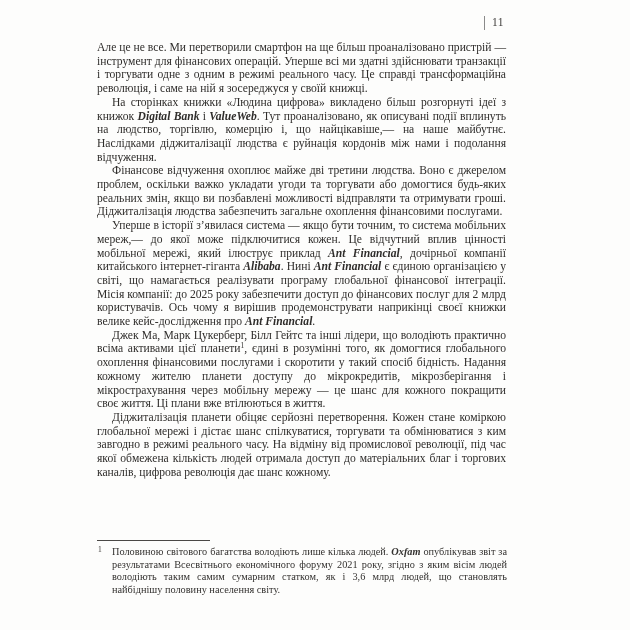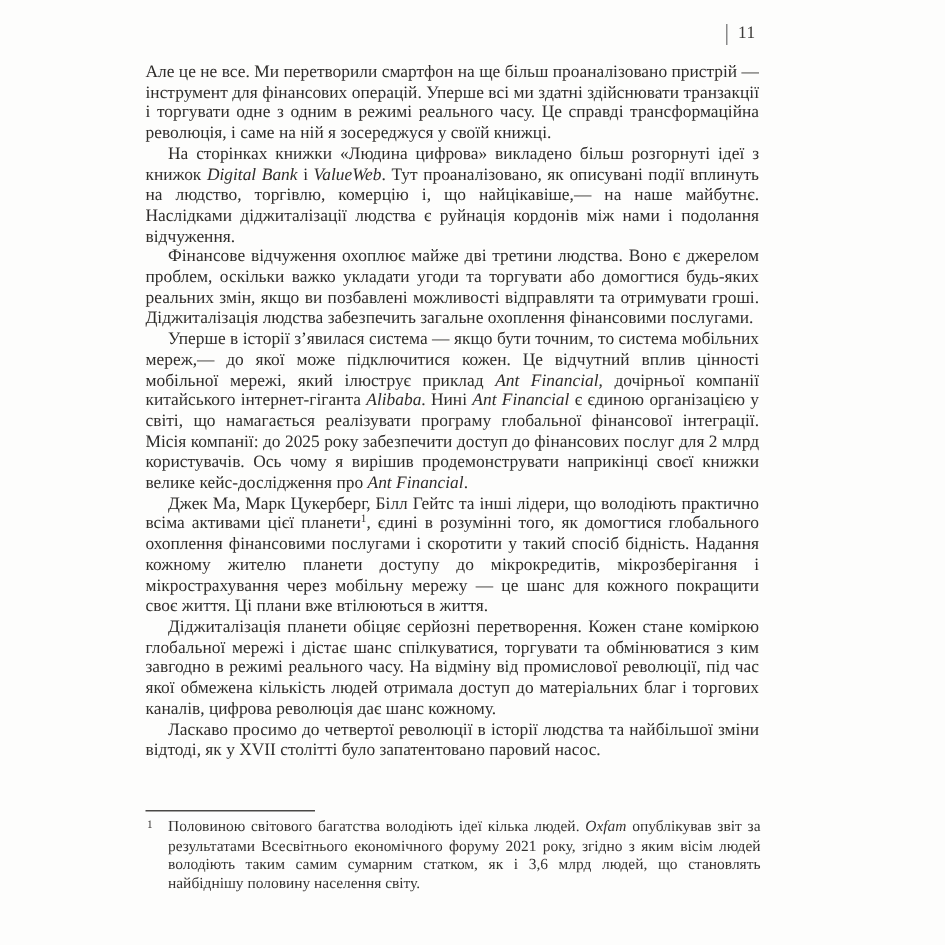--- a/index.html
+++ b/index.html
@@ -43,21 +43,21 @@
     left: 97px;
     top: 41px;
     width: 409px;
     font-size: 11.6px;
     line-height: 13.7px;
     text-align: justify;
     color: #2f2d2b;
   }
   .para { text-align: justify; }
   .para.indent { text-indent: 15px; }
-  .it { font-style: italic; }
+  .it { font-style: italic; font-weight: bold; }
   sup.fn-ref {
     font-size: 7.5px;
     line-height: 0;
     vertical-align: 4px;
   }
   
   .footnote-sep {
     position: absolute;
     left: 97px;
     top: 540px;
@@ -96,25 +96,24 @@
     <span class="pg-number">11</span>
   </div>
 
   <div class="text-block">
       <p class="para"><span>Але це не все. Ми перетворили смартфон на ще більш проаналізовано пристрій — інструмент для фінансових операцій. Уперше всі ми здатні здійснювати транзакції і торгувати одне з одним в режимі реального часу. Це справді трансформаційна революція, і саме на ній я зосереджуся у своїй книжці.</span></p>
       <p class="para indent"><span>На сторінках книжки «Людина цифрова» викладено більш розгорнуті ідеї з книжок </span><span class="it">Digital Bank</span><span> і </span><span class="it">ValueWeb</span><span>. Тут проаналізовано, як описувані події вплинуть на людство, торгівлю, комерцію і, що найцікавіше,— на наше майбутнє. Наслідками діджиталізації людства є руйнація кордонів між нами і подолання відчуження.</span></p>
       <p class="para indent"><span>Фінансове відчуження охоплює майже дві третини людства. Воно є джерелом проблем, оскільки важко укладати угоди та торгувати або домогтися будь-яких реальних змін, якщо ви позбавлені можливості відправляти та отримувати гроші. Діджиталізація людства забезпечить загальне охоплення фінансовими послугами.</span></p>
       <p class="para indent"><span>Уперше в історії з’явилася система — якщо бути точним, то система мобільних мереж,— до якої може підключитися кожен. Це відчутний вплив цінності мобільної мережі, який ілюструє приклад </span><span class="it">Ant Financial</span><span>, дочірньої компанії китайського інтернет-гіганта </span><span class="it">Alibaba</span><span>. Нині </span><span class="it">Ant Financial</span><span> є єдиною організацією у світі, що намагається реалізувати програму глобальної фінансової інтеграції. Місія компанії: до 2025 року забезпечити доступ до фінансових послуг для 2 млрд користувачів. Ось чому я вирішив продемонструвати наприкінці своєї книжки велике кейс-дослідження про </span><span class="it">Ant Financial</span><span>.</span></p>
       <p class="para indent"><span>Джек Ма, Марк Цукерберг, Білл Гейтс та інші лідери, що володіють практично всіма активами цієї планети</span><sup class="fn-ref">1</sup><span>, єдині в розумінні того, як домогтися глобального охоплення фінансовими послугами і скоротити у такий спосіб бідність. Надання кожному жителю планети доступу до мікрокредитів, мікрозберігання і мікрострахування через мобільну мережу — це шанс для кожного покращити своє життя. Ці плани вже втілюються в життя.</span></p>
       <p class="para indent"><span>Діджиталізація планети обіцяє серйозні перетворення. Кожен стане коміркою глобальної мережі і дістає шанс спілкуватися, торгувати та обмінюватися з ким завгодно в режимі реального часу. На відміну від промислової революції, під час якої обмежена кількість людей отримала доступ до матеріальних благ і торгових каналів, цифрова революція дає шанс кожному.</span></p>
-      <p class="para indent"><span>Ласкаво просимо до четвертої революції в історії людства та найбільшої зміни відтоді, як у XVII столітті було запатентовано паровий насос.</span></p>
     </div>
 
   <div class="footnote-sep"></div>
 
   <div class="footnote">
     <div class="footnote-body">
       <span class="footnote-marker">1</span>
-      <span class="footnote-text"><span>Половиною світового багатства володіють ідеї кілька людей. </span><span class="it">Oxfam</span><span> опублікував звіт за результатами Всесвітнього економічного форуму 2021 року, згідно з яким вісім людей володіють таким самим сумарним статком, як і 3,6 млрд людей, що становлять найбіднішу половину населення світу.</span></span>
+      <span class="footnote-text"><span>Половиною світового багатства володіють лише кілька людей. </span><span class="it">Oxfam</span><span> опублікував звіт за результатами Всесвітнього економічного форуму 2021 року, згідно з яким вісім людей володіють таким самим сумарним статком, як і 3,6 млрд людей, що становлять найбіднішу половину населення світу.</span></span>
     </div>
   </div>
 
 </div>
 
 </body></html>

